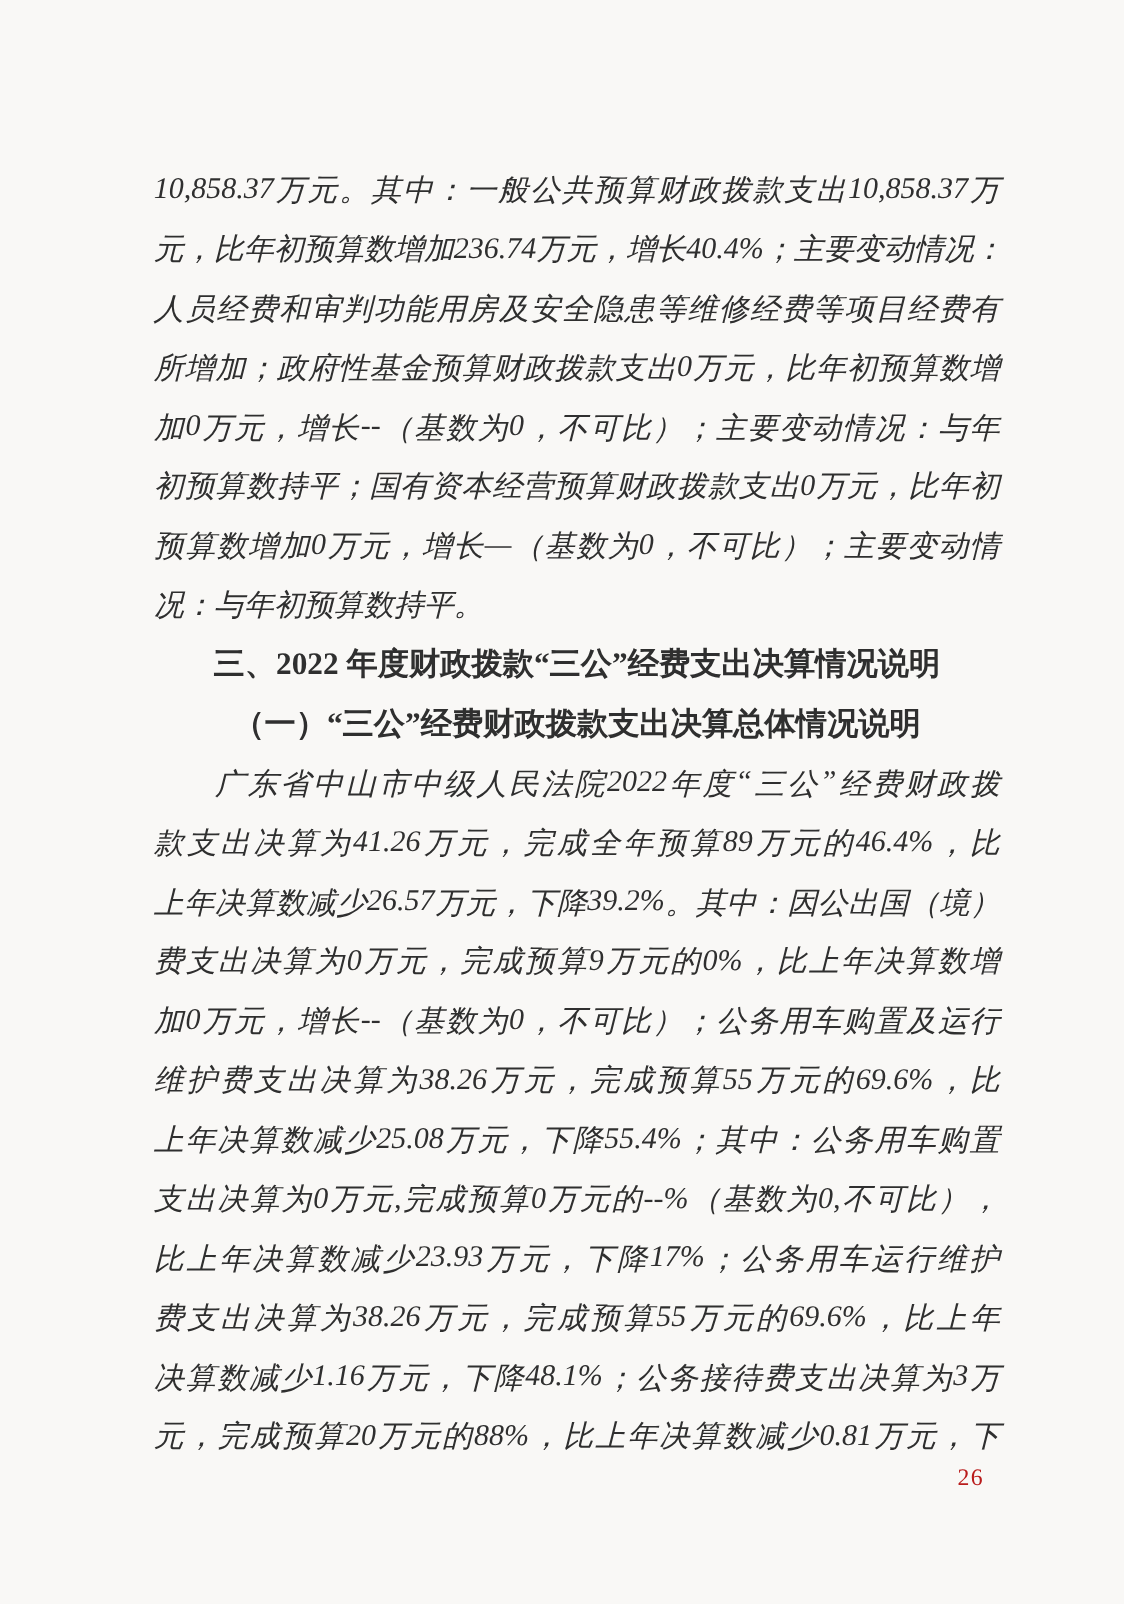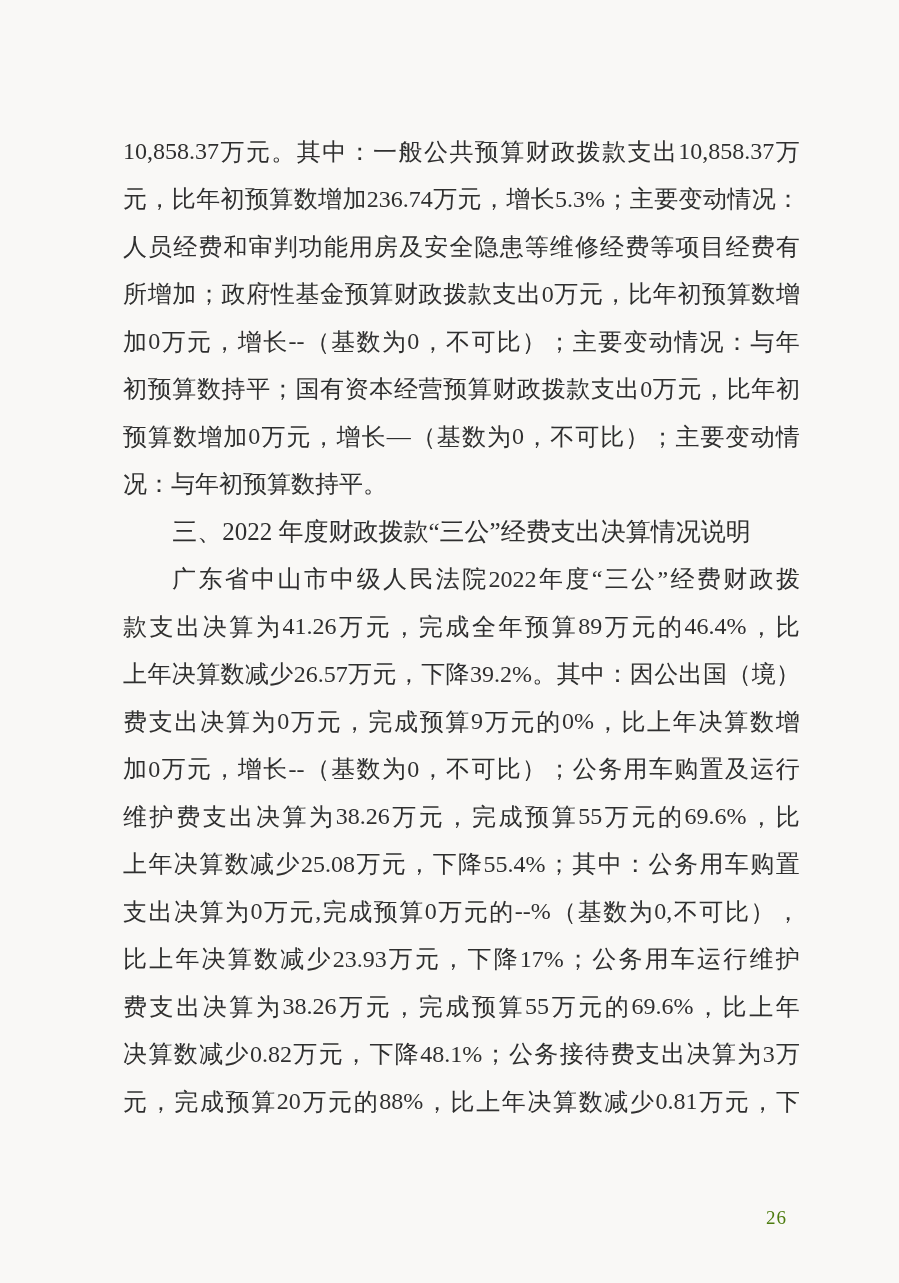--- a/index.html
+++ b/index.html
@@ -22,39 +22,40 @@
     width: 677px;
   }
   .jline {
     display: flex;
     justify-content: space-between;
     align-items: center;
     height: 47.5px;
     font-size: 24px;
     white-space: nowrap;
     overflow: visible;
+    font-style: italic;
   }
   .jline span { flex: 0 0 auto; }
   .jline.last { justify-content: flex-start; }
   .jline.indent { padding-left: 49px; }
   .heading {
     margin: 0;
     height: 47.5px;
     line-height: 47.5px;
     font-size: 25px;
-    font-weight: normal;
+    font-weight: bold;
     text-align: center;
     white-space: nowrap;
   }
   .page-number {
     position: absolute;
     left: 766px;
-    top: 1207px;
+    top: 1172px;
     font-size: 19px;
-    color: #4d7c0f;
+    color: #b91c1c;
     letter-spacing: 1px;
   }
 </style>
 </head>
 <body>
 
 <div class="doc">
 
   <div>
     <div class="jline">
@@ -90,21 +91,21 @@
         <span>算</span>
         <span>数</span>
         <span>增</span>
         <span>加</span>
         <span>236.74</span>
         <span>万</span>
         <span>元</span>
         <span>，</span>
         <span>增</span>
         <span>长</span>
-        <span>5.3%</span>
+        <span>40.4%</span>
         <span>；</span>
         <span>主</span>
         <span>要</span>
         <span>变</span>
         <span>动</span>
         <span>情</span>
         <span>况</span>
         <span>：</span>
       </div>
     <div class="jline">
@@ -265,20 +266,21 @@
         <span>预</span>
         <span>算</span>
         <span>数</span>
         <span>持</span>
         <span>平</span>
         <span>。</span>
       </div>
   </div>
 
   <h2 class="heading">三、2022 年度财政拨款“三公”经费支出决算情况说明</h2>
+  <h3 class="heading">（一）“三公”经费财政拨款支出决算总体情况说明</h3>
 
   <div>
     <div class="jline indent">
         <span>广</span>
         <span>东</span>
         <span>省</span>
         <span>中</span>
         <span>山</span>
         <span>市</span>
         <span>中</span>
@@ -542,21 +544,21 @@
         <span>比</span>
         <span>上</span>
         <span>年</span>
       </div>
     <div class="jline">
         <span>决</span>
         <span>算</span>
         <span>数</span>
         <span>减</span>
         <span>少</span>
-        <span>0.82</span>
+        <span>1.16</span>
         <span>万</span>
         <span>元</span>
         <span>，</span>
         <span>下</span>
         <span>降</span>
         <span>48.1%</span>
         <span>；</span>
         <span>公</span>
         <span>务</span>
         <span>接</span>

